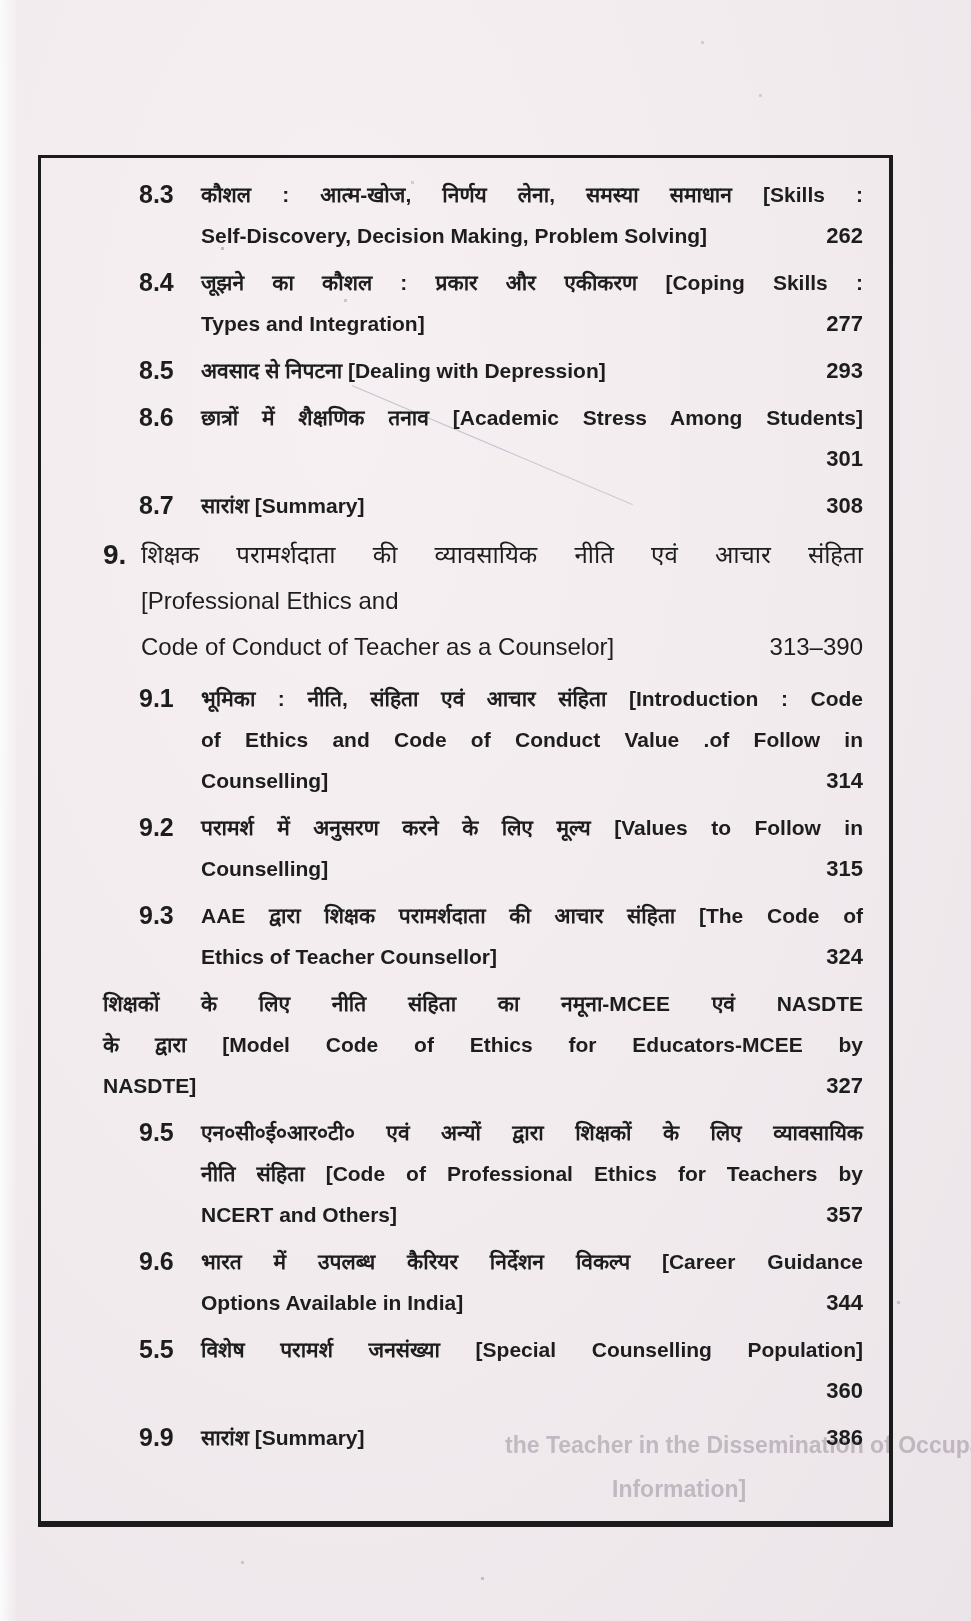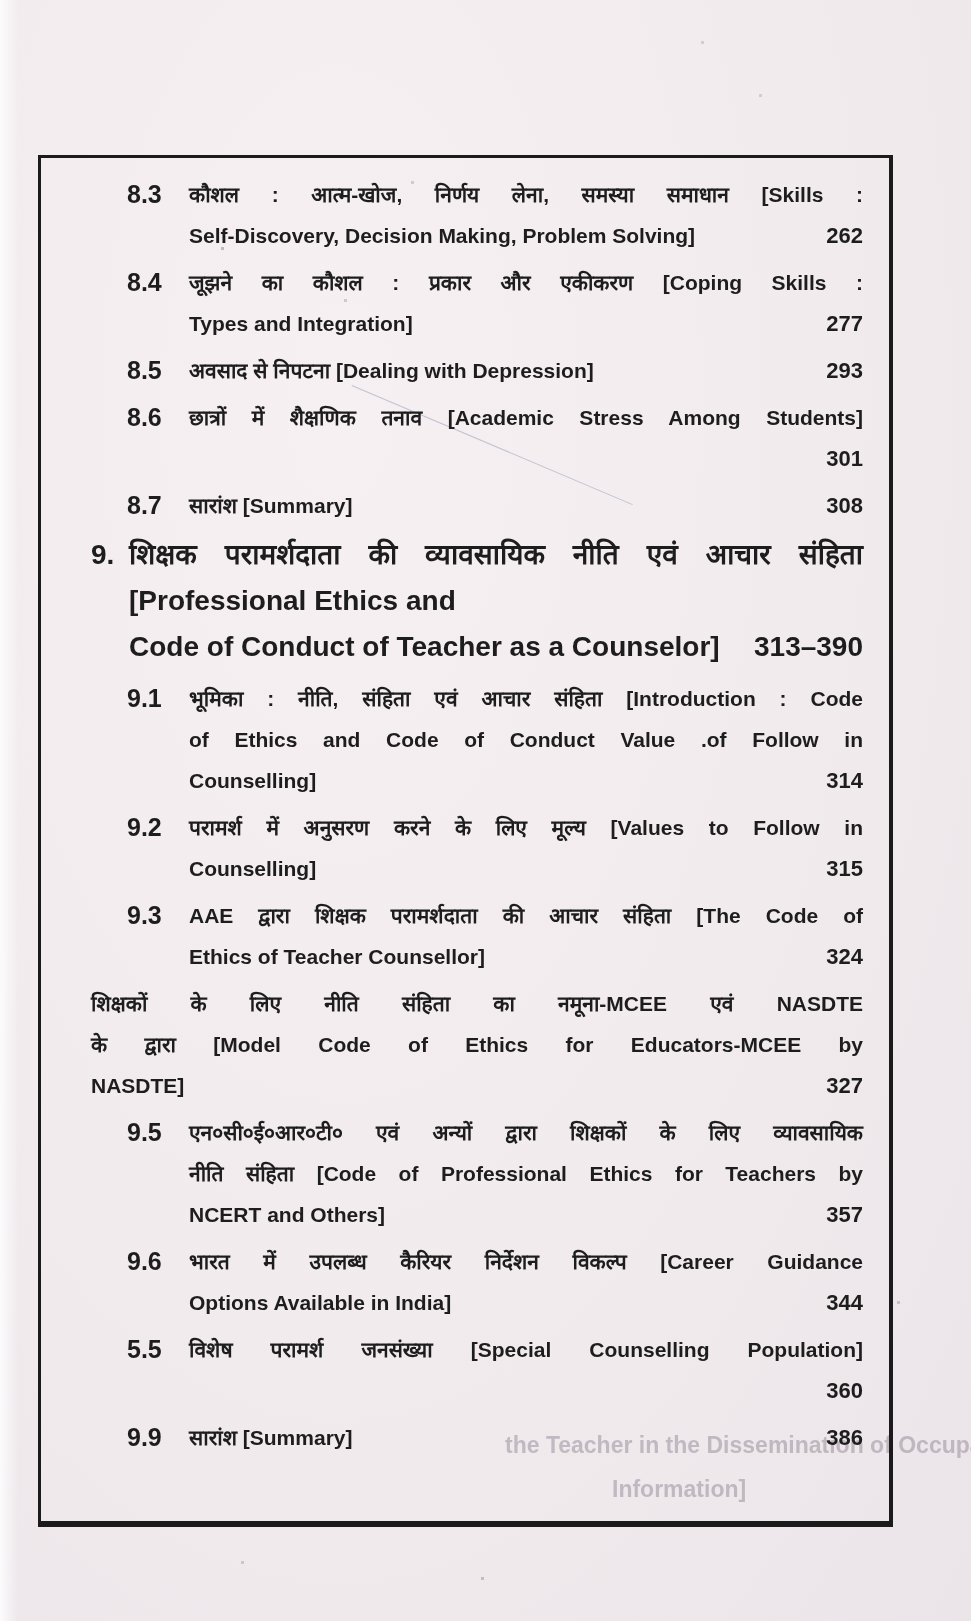--- a/index.html
+++ b/index.html
@@ -16,36 +16,36 @@
     background:linear-gradient(90deg,#fcfbfc 0%,rgba(252,251,252,0) 100%);
   }
   .toc-box{
     position:absolute;left:38px;top:155px;
     width:855px;height:1372px;
     box-sizing:border-box;
     border:solid #1b1b1b;
     border-width:3px 4px 6px 3px;
     padding:16px 26px 8px 50px;
   }
-  .entry{display:flex;margin-bottom:6px;}
+  .entry{display:flex;margin-bottom:6px;margin-left:12px;}
   .entry .no{
     flex:0 0 auto;width:62px;margin-left:36px;
     font-size:25px;font-weight:700;line-height:41px;
   }
   .entry .body{flex:1 1 auto;min-width:0;}
   .line{display:flex;height:41px;line-height:41px;}
   .line .t{flex:1 1 auto;font-size:21px;font-weight:700;}
   .line .t.j{text-align:justify;text-align-last:justify;}
   .line .p{flex:0 0 auto;margin-left:14px;font-size:22px;font-weight:700;text-align:right;}
   
   .entry.chapter{margin-top:6px;margin-bottom:8px;}
   .entry.chapter .no{width:38px;margin-left:0;font-size:28px;line-height:46px;}
   .entry.chapter .line{height:46px;line-height:46px;}
   .entry.chapter .line .t,
-  .entry.chapter .line .p{font-size:28px;font-weight:700;}
+  .entry.chapter .line .p{font-size:24px;font-weight:400;}
   
   .ghost{
     position:absolute;
     font-size:23px;font-weight:700;
     color:rgba(118,106,124,0.38);
     filter:blur(0.7px);
     white-space:nowrap;
   }
   .ghost-1{left:505px;top:1432px;}
   .ghost-2{left:612px;top:1476px;}

